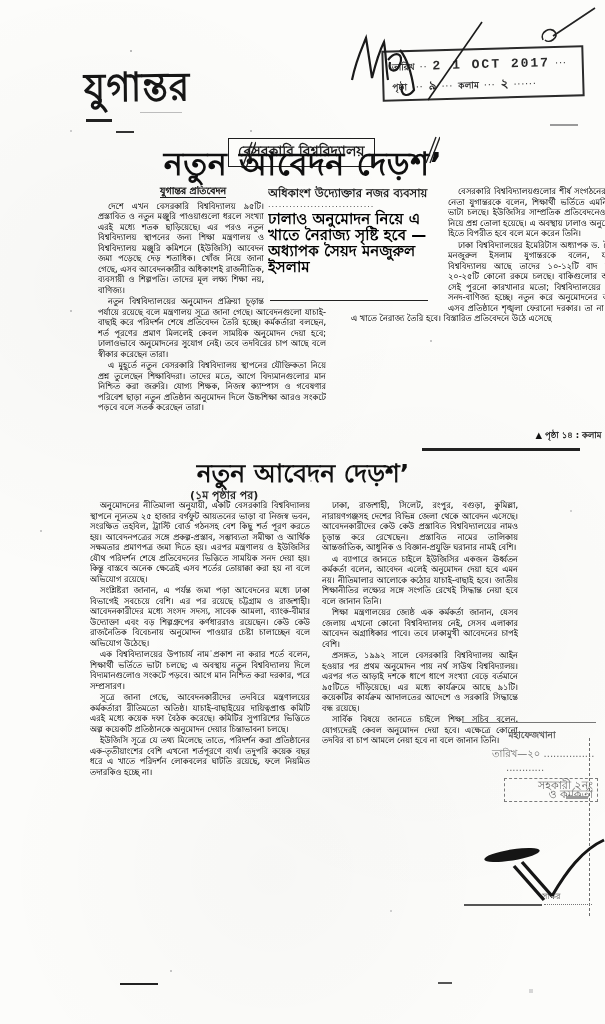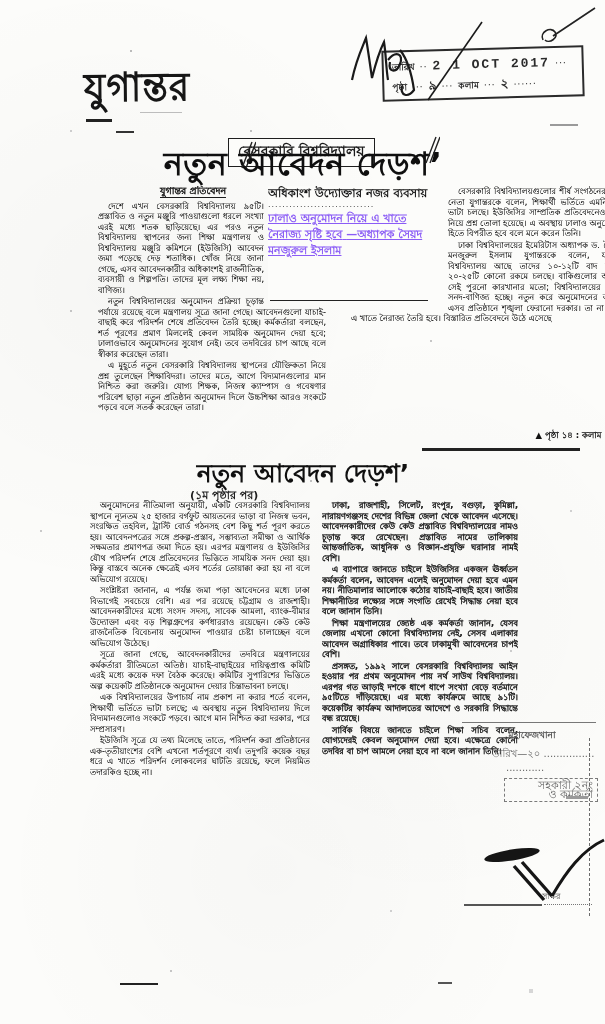--- a/index.html
+++ b/index.html
@@ -23,21 +23,21 @@
   .headline2{font-size:25px;font-weight:bold;text-align:center;color:#101010;}
   .byline{display:inline-block;font-size:9.5px;font-weight:bold;border-bottom:1.2px solid #1c1c1c;margin:0 0 3px 62px;}
   .col{position:absolute;text-align:justify;font-size:8.2px;line-height:10.5px;overflow:hidden;color:#222;
        text-shadow:0 0 0.5px rgba(0,0,0,0.55);}
   .col p{margin:0 0 1px 0;text-indent:10px;}
   .wrap-r{float:right;width:62px;height:118px;}
   .wrap-l{float:left;width:97px;height:118px;}
   .pullquote{position:absolute;background:#fcfcfa;z-index:3;overflow:hidden;}
   .pq-head{font-size:11.5px;font-weight:bold;line-height:14px;color:#161616;}
   .pq-div{font-size:8px;letter-spacing:1px;color:#444;line-height:8px;margin:1px 0 2px 0;overflow:hidden;white-space:nowrap;}
-  .pq-quote{font-size:11px;font-weight:bold;line-height:16px;color:#8b5cf6;text-decoration:underline;}
+  .pq-quote{font-size:15px;font-weight:bold;line-height:16px;color:#000000;}
   .cont-line{font-size:8.5px;font-weight:bold;color:#111;}
   .contfrom{font-size:11px;font-weight:bold;}
   .stamp{color:#5c5c5c;z-index:4;}
   .stamp .t{font-size:9px;font-weight:bold;text-align:center;color:#555;}
   .stamp .l{font-size:10px;color:#666;white-space:nowrap;}
   .innerbox{border:1px dashed #7a7a7a;padding:2px 4px;font-size:11px;line-height:9px;color:#666;text-align:right;}
   .vdash{border-left:1.5px dashed #6a6a6a;width:0;}
   .sig{font-size:8px;font-weight:normal;color:#3d3d3d;}
   .speck{width:2px;height:2px;background:transparent;
     box-shadow:120px 40px 0 0 #bbb, 60px 300px 0 0 #c4c4c4, 540px 210px 0 0 #bdbdbd,
@@ -129,25 +129,25 @@
     <div class="abs rule" style="left:328px;top:262px;width:158px;height:2.5px;"></div>
   </div>
 
   <div class="abs headline2" style="left:78px;top:454px;width:450px;">নতুন আবেদন দেড়শ’</div>
   <div class="abs contfrom" style="left:190px;top:487px;">(১ম পৃষ্ঠার পর)</div>
 
   <div class="abs" style="left:88px;top:500px;width:432px;height:488px;">
     <div class="col" style="left:2px;top:0;width:220px;height:480px;">
       <p>অনুমোদনের নীতিমালা অনুযায়ী, একটি বেসরকারি বিশ্ববিদ্যালয় স্থাপনে ন্যূনতম ২৫ হাজার বর্গফুট আয়তনের ভাড়া বা নিজস্ব ভবন, সংরক্ষিত তহবিল, ট্রাস্টি বোর্ড গঠনসহ বেশ কিছু শর্ত পূরণ করতে হয়। আবেদনপত্রের সঙ্গে প্রকল্প-প্রস্তাব, সম্ভাব্যতা সমীক্ষা ও আর্থিক সক্ষমতার প্রমাণপত্র জমা দিতে হয়। এরপর মন্ত্রণালয় ও ইউজিসির যৌথ পরিদর্শন শেষে প্রতিবেদনের ভিত্তিতে সাময়িক সনদ দেয়া হয়। কিন্তু বাস্তবে অনেক ক্ষেত্রেই এসব শর্তের তোয়াক্কা করা হয় না বলে অভিযোগ রয়েছে।</p>
       <p>সংশ্লিষ্টরা জানান, এ পর্যন্ত জমা পড়া আবেদনের মধ্যে ঢাকা বিভাগেই সবচেয়ে বেশি। এর পর রয়েছে চট্টগ্রাম ও রাজশাহী। আবেদনকারীদের মধ্যে সংসদ সদস্য, সাবেক আমলা, ব্যাংক-বীমার উদ্যোক্তা এবং বড় শিল্পগ্রুপের কর্ণধাররাও রয়েছেন। কেউ কেউ রাজনৈতিক বিবেচনায় অনুমোদন পাওয়ার চেষ্টা চালাচ্ছেন বলে অভিযোগ উঠেছে।</p>
+      <p>এক বিশ্ববিদ্যালয়ের উপাচার্য নাম প্রকাশ না করার শর্তে বলেন, শিক্ষার্থী ভর্তিতে ভাটা চলছে; এ অবস্থায় নতুন বিশ্ববিদ্যালয় দিলে বিদ্যমানগুলোও সংকটে পড়বে। আগে মান নিশ্চিত করা দরকার, পরে সম্প্রসারণ।</p>
       <p>সূত্রে জানা গেছে, আবেদনকারীদের তদবিরে মন্ত্রণালয়ের কর্মকর্তারা রীতিমতো অতিষ্ঠ। যাচাই-বাছাইয়ের দায়িত্বপ্রাপ্ত কমিটি এরই মধ্যে কয়েক দফা বৈঠক করেছে। কমিটির সুপারিশের ভিত্তিতে অল্প কয়েকটি প্রতিষ্ঠানকে অনুমোদন দেয়ার চিন্তাভাবনা চলছে।</p>
-      <p>এক বিশ্ববিদ্যালয়ের উপাচার্য নাম প্রকাশ না করার শর্তে বলেন, শিক্ষার্থী ভর্তিতে ভাটা চলছে; এ অবস্থায় নতুন বিশ্ববিদ্যালয় দিলে বিদ্যমানগুলোও সংকটে পড়বে। আগে মান নিশ্চিত করা দরকার, পরে সম্প্রসারণ।</p>
       <p>ইউজিসি সূত্রে যে তথ্য মিলেছে তাতে, পরিদর্শন করা প্রতিষ্ঠানের এক-তৃতীয়াংশের বেশি এখনো শর্তপূরণে ব্যর্থ। তদুপরি কয়েক বছর ধরে এ খাতে পরিদর্শন লোকবলের ঘাটতি রয়েছে, ফলে নিয়মিত তদারকিও হচ্ছে না।</p>
     </div>
-    <div class="col" style="left:234px;top:0;width:196px;height:472px;font-weight:bold;">
+    <div class="col" style="left:234px;top:0;width:196px;height:472px;">
       <p>ঢাকা, রাজশাহী, সিলেট, রংপুর, বগুড়া, কুমিল্লা, নারায়ণগঞ্জসহ দেশের বিভিন্ন জেলা থেকে আবেদন এসেছে। আবেদনকারীদের কেউ কেউ প্রস্তাবিত বিশ্ববিদ্যালয়ের নামও চূড়ান্ত করে রেখেছেন। প্রস্তাবিত নামের তালিকায় আন্তর্জাতিক, আধুনিক ও বিজ্ঞান-প্রযুক্তি ঘরানার নামই বেশি।</p>
       <p>এ ব্যাপারে জানতে চাইলে ইউজিসির একজন ঊর্ধ্বতন কর্মকর্তা বলেন, আবেদন এলেই অনুমোদন দেয়া হবে এমন নয়। নীতিমালার আলোকে কঠোর যাচাই-বাছাই হবে। জাতীয় শিক্ষানীতির লক্ষ্যের সঙ্গে সংগতি রেখেই সিদ্ধান্ত নেয়া হবে বলে জানান তিনি।</p>
       <p>শিক্ষা মন্ত্রণালয়ের জ্যেষ্ঠ এক কর্মকর্তা জানান, যেসব জেলায় এখনো কোনো বিশ্ববিদ্যালয় নেই, সেসব এলাকার আবেদন অগ্রাধিকার পাবে। তবে ঢাকামুখী আবেদনের চাপই বেশি।</p>
       <p>প্রসঙ্গত, ১৯৯২ সালে বেসরকারি বিশ্ববিদ্যালয় আইন হওয়ার পর প্রথম অনুমোদন পায় নর্থ সাউথ বিশ্ববিদ্যালয়। এরপর গত আড়াই দশকে ধাপে ধাপে সংখ্যা বেড়ে বর্তমানে ৯৫টিতে দাঁড়িয়েছে। এর মধ্যে কার্যক্রমে আছে ৯১টি। কয়েকটির কার্যক্রম আদালতের আদেশে ও সরকারি সিদ্ধান্তে বন্ধ রয়েছে।</p>
       <p>সার্বিক বিষয়ে জানতে চাইলে শিক্ষা সচিব বলেন, যোগ্যদেরই কেবল অনুমোদন দেয়া হবে। এক্ষেত্রে কোনো তদবির বা চাপ আমলে নেয়া হবে না বলে জানান তিনি।</p>
     </div>
   </div>
   <div class="abs rule" style="left:120px;top:983px;width:38px;height:2px;"></div>
   <div class="abs" style="left:438px;top:982px;width:14px;height:1.5px;background:#555;"></div>
 

